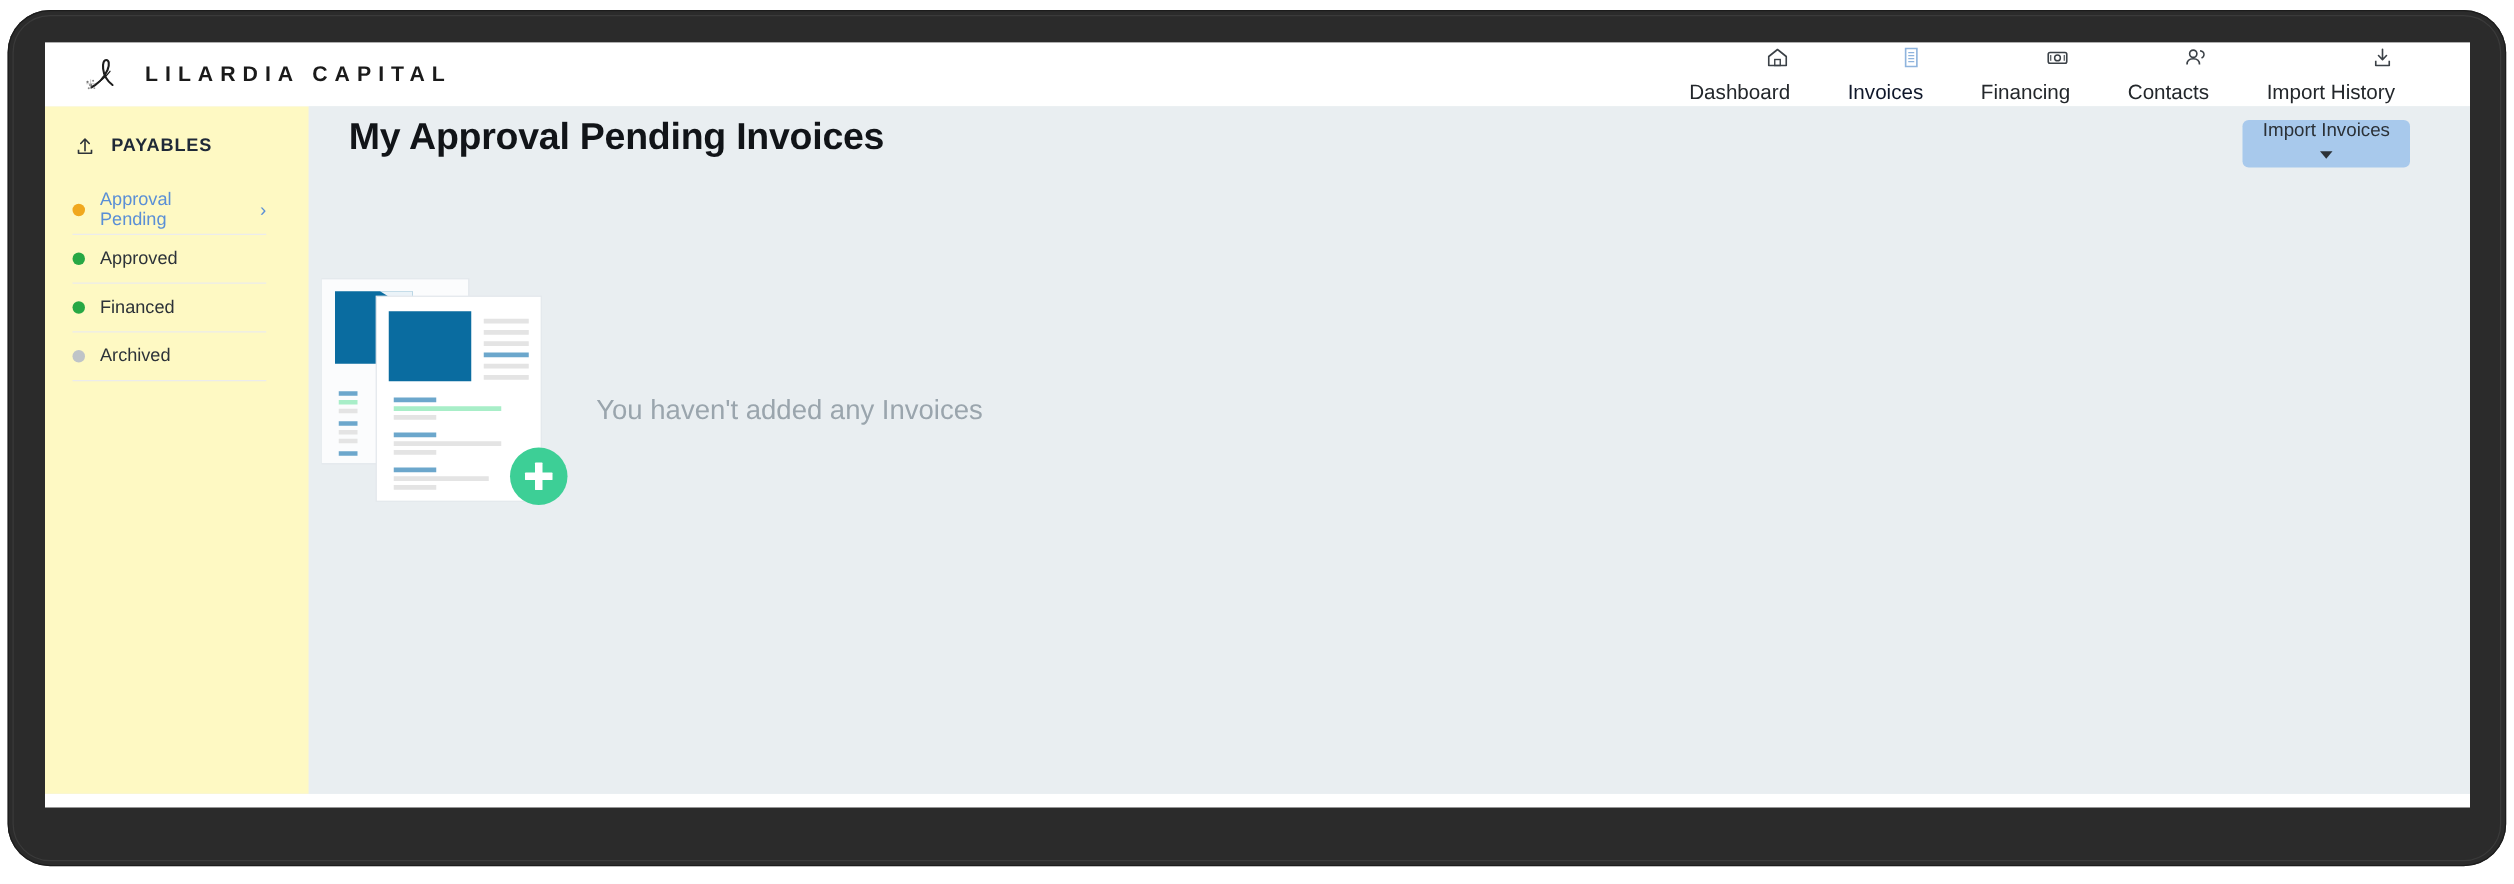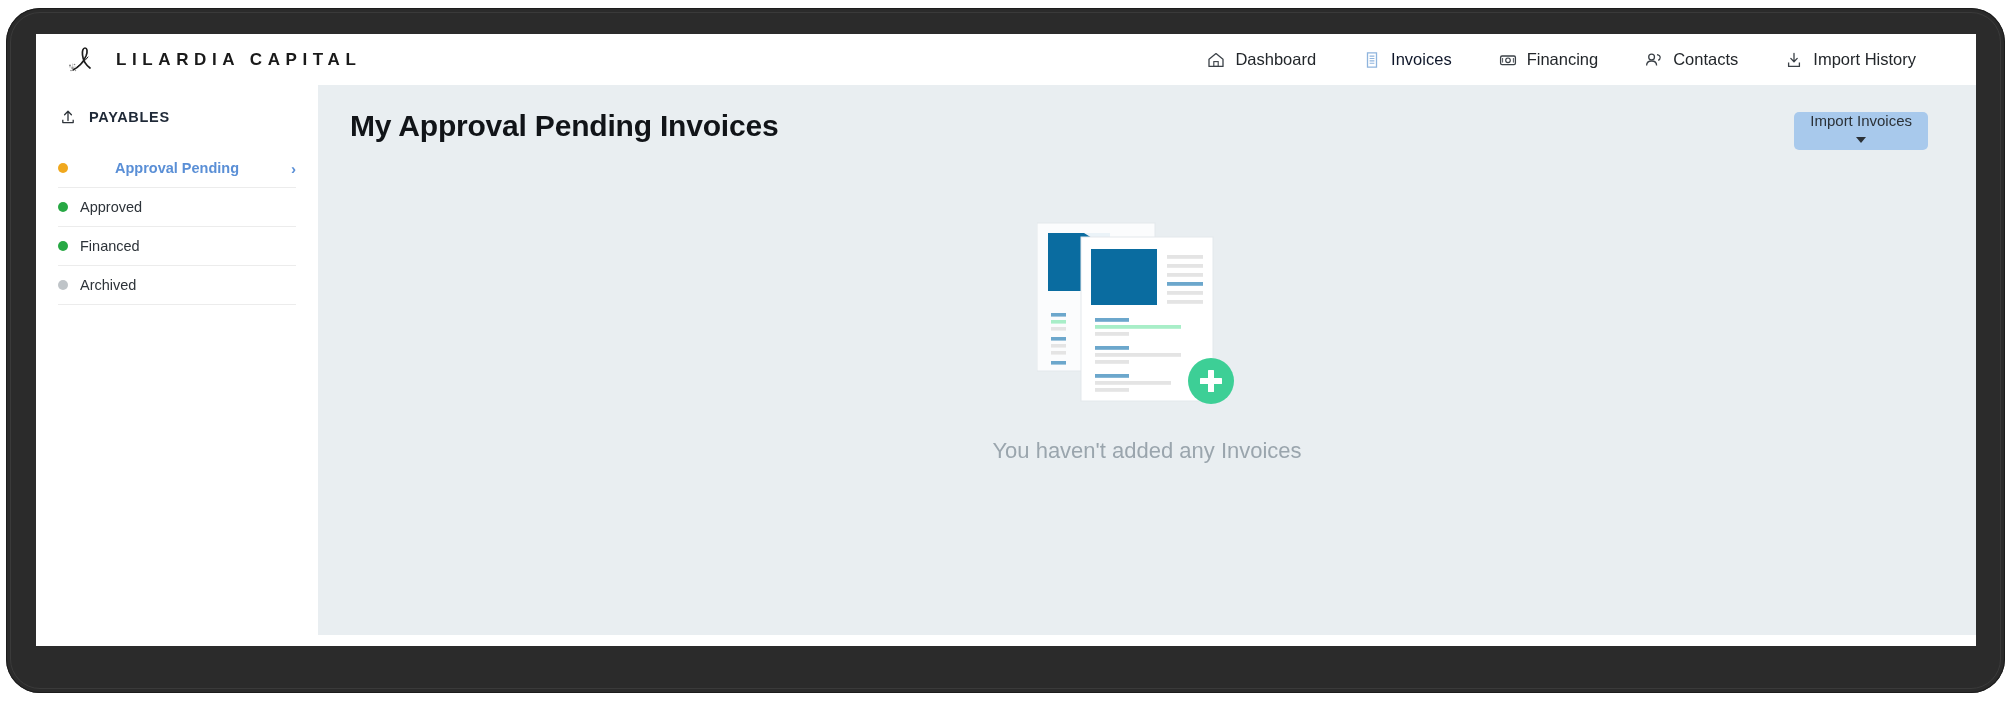--- a/index.html
+++ b/index.html
@@ -72,43 +72,44 @@
   }
 
   .nav {
     display: flex;
     align-items: center;
     gap: 46px;
     padding-right: 12px;
   }
   .nav-item {
     display: flex;
-    align-items: flex-start;
+    align-items: flex-end;
     gap: 9px;
     font-size: 16.5px;
     color: #23272b;
     cursor: pointer;
     white-space: nowrap;
+    flex-direction: column;
   }
   .nav-item.active { color: #0f172a; }
   .nav-icon { width: 20px; height: 20px; display: block; flex: none; }
 
   
   .body-wrap {
     display: flex;
     height: 550px;
     background: #e9eef1;
   }
 
   
   .sidebar {
-    width: 282px;
+    width: 211px;
     flex: none;
-    background: #ffffff;
-    padding: 22px 0 0 0;
+    background: #fef9c3;
+    padding: 22px 12px 0 0;
   }
   .side-head {
     display: flex;
     align-items: center;
     gap: 11px;
     padding: 0 0 0 22px;
     margin-bottom: 22px;
   }
   .side-head-label {
     font-size: 14.5px;
@@ -120,21 +121,21 @@
   .side-item {
     display: flex;
     align-items: center;
     gap: 12px;
     height: 39px;
     border-bottom: 1px solid #ececec;
     font-size: 14.5px;
     color: #2d3339;
     cursor: pointer;
   }
-  .side-item.active { color: #5a8fd6; font-weight: 700; justify-content: space-between; }
+  .side-item.active { color: #5a8fd6; font-weight: 400; justify-content: space-between; }
   .dot {
     width: 10px; height: 10px; border-radius: 50%;
     flex: none;
   }
   .chev {
     margin-left: 5px;
     color: #5a8fd6;
     font-size: 15px;
     line-height: 1;
   }
@@ -143,21 +144,21 @@
   .main {
     flex: 1;
     background: #e9eef1;
     position: relative;
     padding: 0 32px;
   }
   .main-head {
     display: flex;
     align-items: flex-start;
     justify-content: space-between;
-    padding-top: 24px;
+    padding-top: 8px;
   }
   .page-title {
     font-size: 30px;
     font-weight: 600;
     color: #111418;
     letter-spacing: -0.2px;
   }
   .import-btn {
     background: #a8c9ec;
     color: #2b3137;
@@ -181,22 +182,22 @@
     border-right: 5px solid transparent;
     border-top: 6px solid #2b3137;
   }
 
   
   .empty {
     position: absolute;
     left: 0; right: 0;
     top: 132px;
     display: flex;
-    flex-direction: column;
-    align-items: center;
+    align-items: center;
+    padding-left: 10px;
   }
   .empty-art { width: 220px; height: 195px; position: relative; }
   .empty-text {
     margin-top: 26px;
     font-size: 22px;
     color: #9aa5ad;
   }
 </style>
 </head>
 <body>

